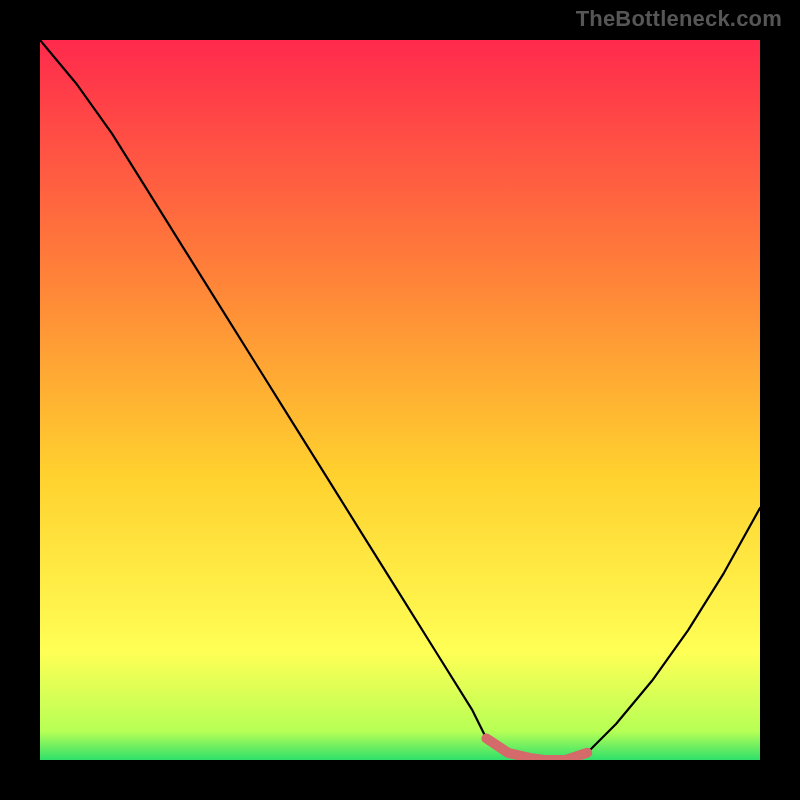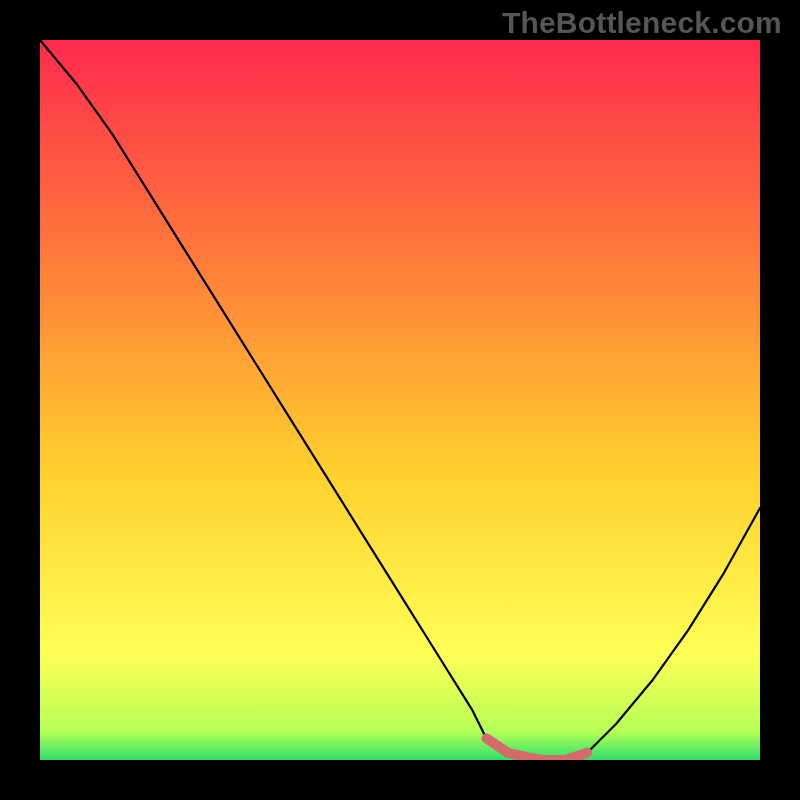--- a/index.html
+++ b/index.html
@@ -8,21 +8,21 @@
     position: relative;
     width: 800px;
     height: 800px;
     background: #000;
   }
   .watermark {
     position: absolute;
     top: 6px;
     right: 18px;
     font-family: Arial, Helvetica, sans-serif;
-    font-size: 30px;
+    font-size: 22px;
     font-weight: 600;
     color: #565656;
     letter-spacing: 0.2px;
   }
   .plot {
     position: absolute;
     left: 40px;
     top: 40px;
     width: 720px;
     height: 720px;

